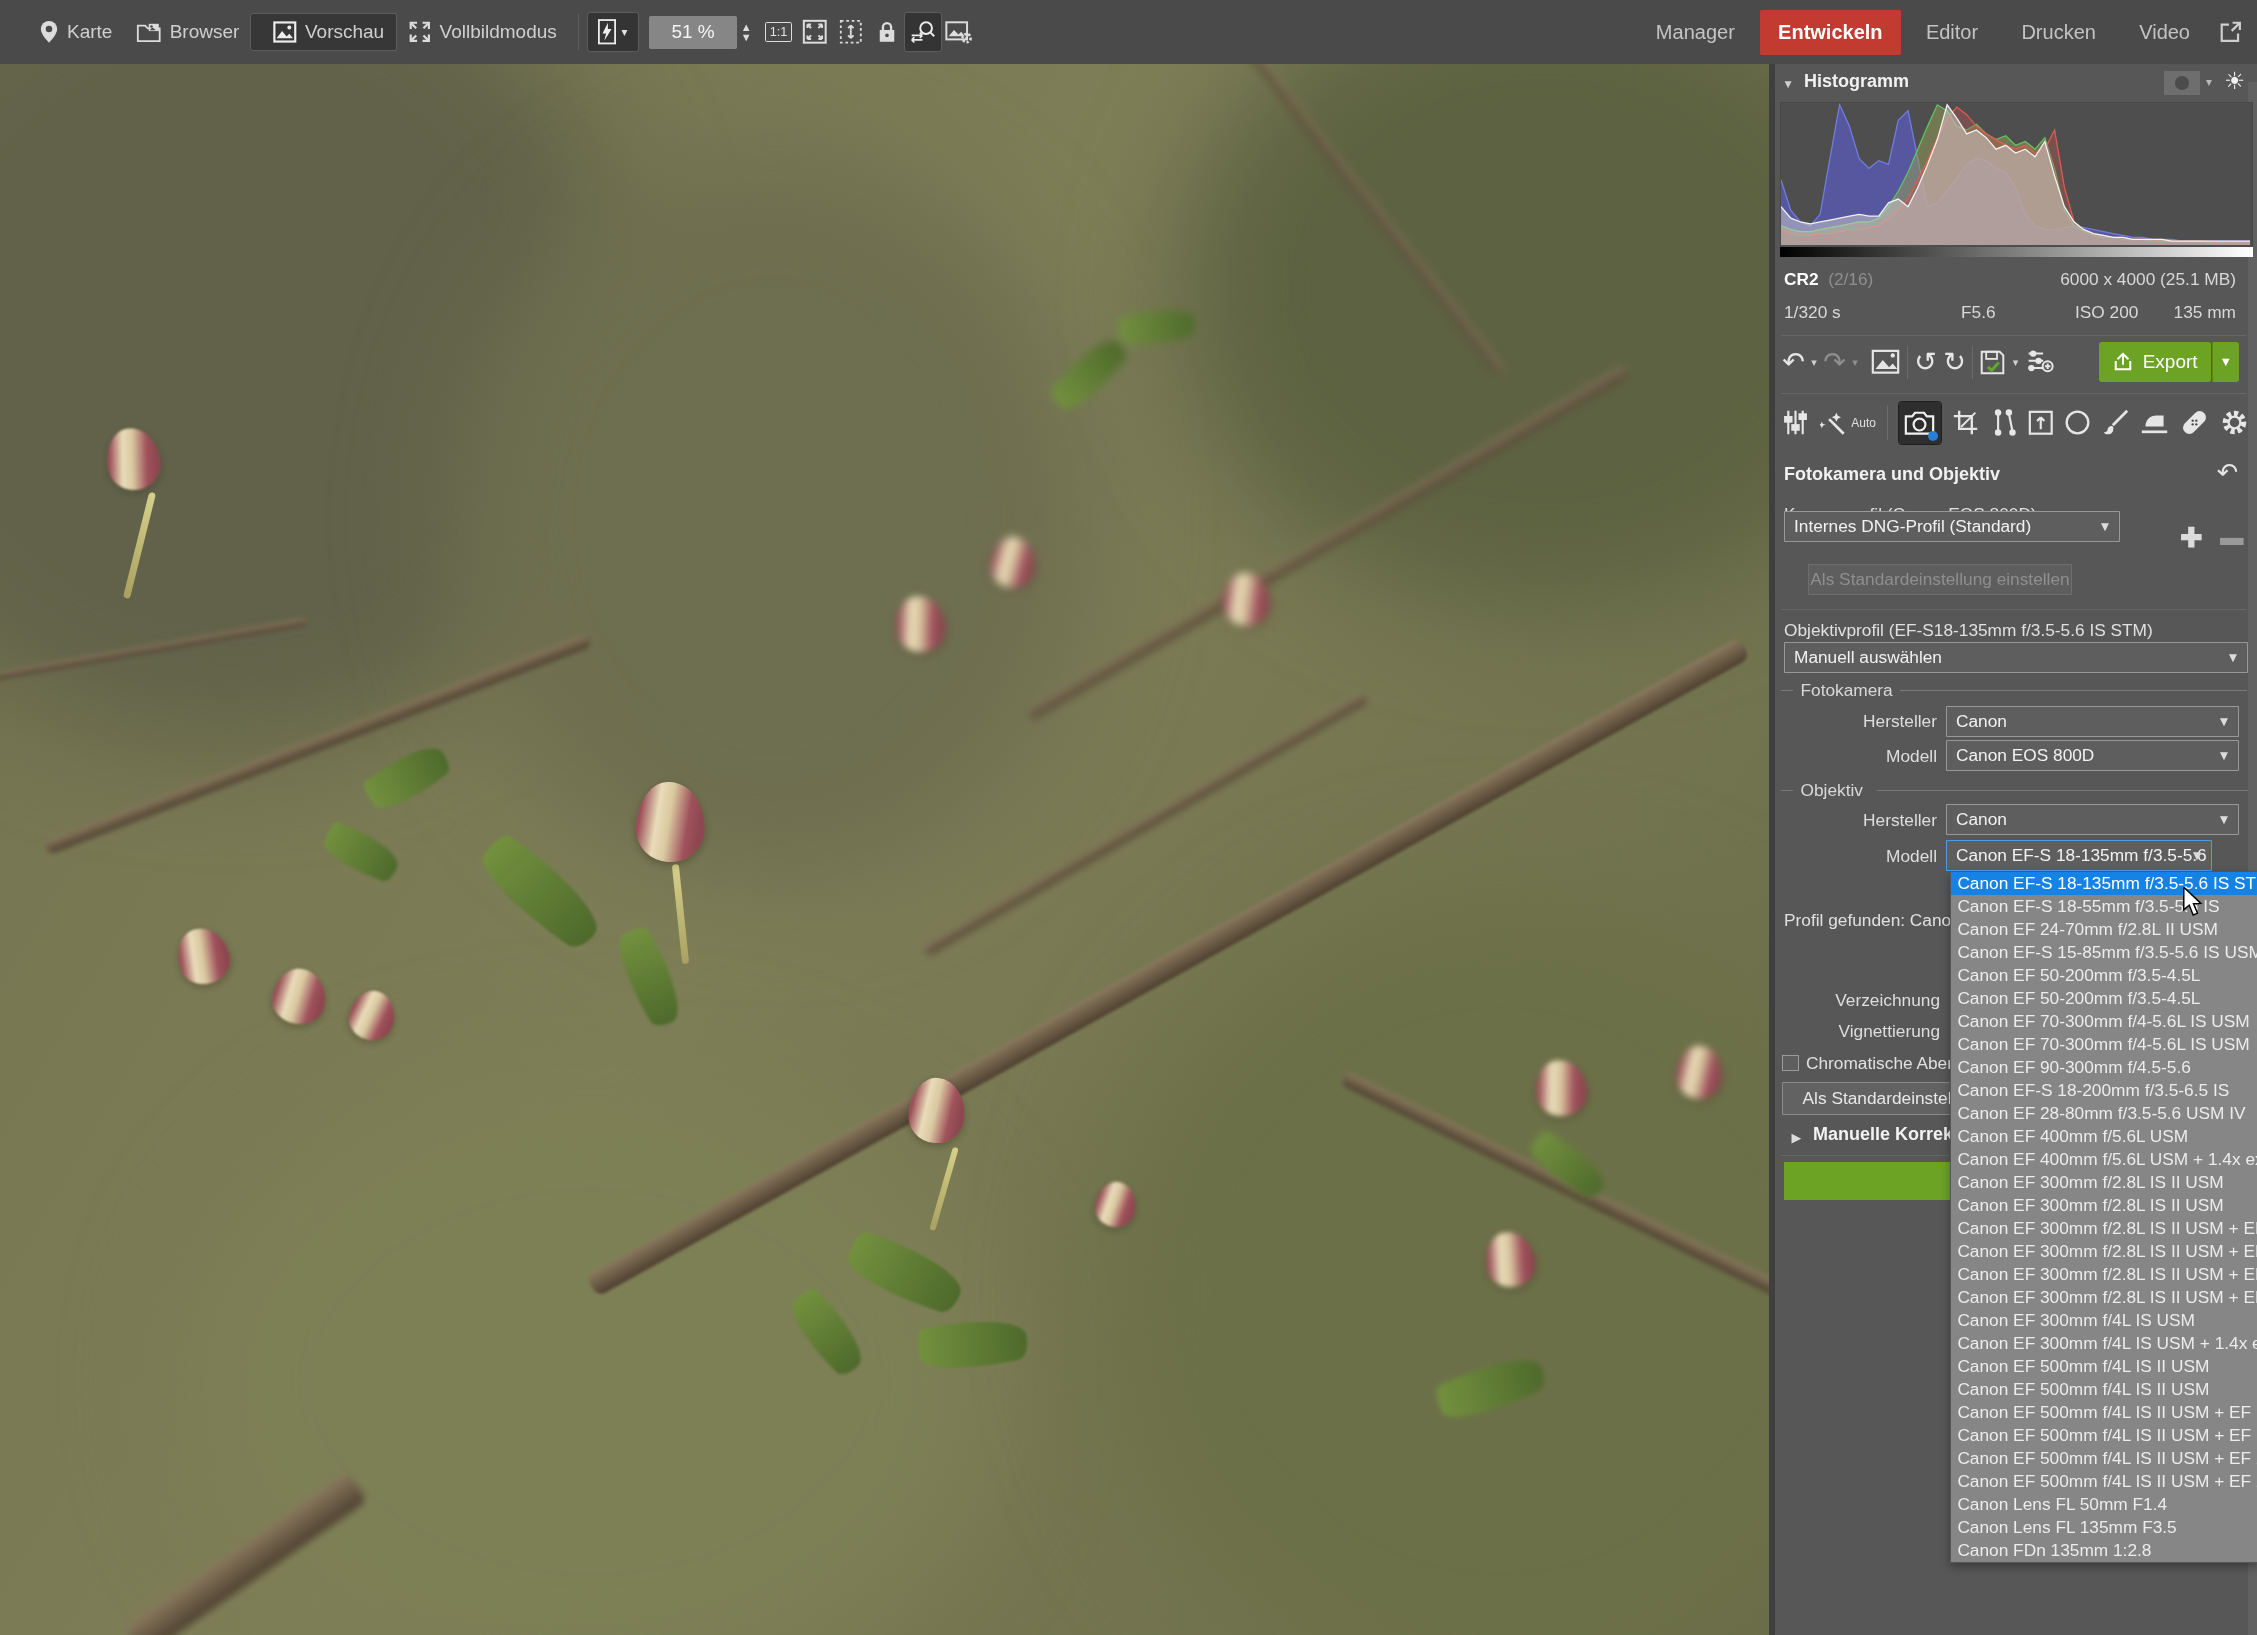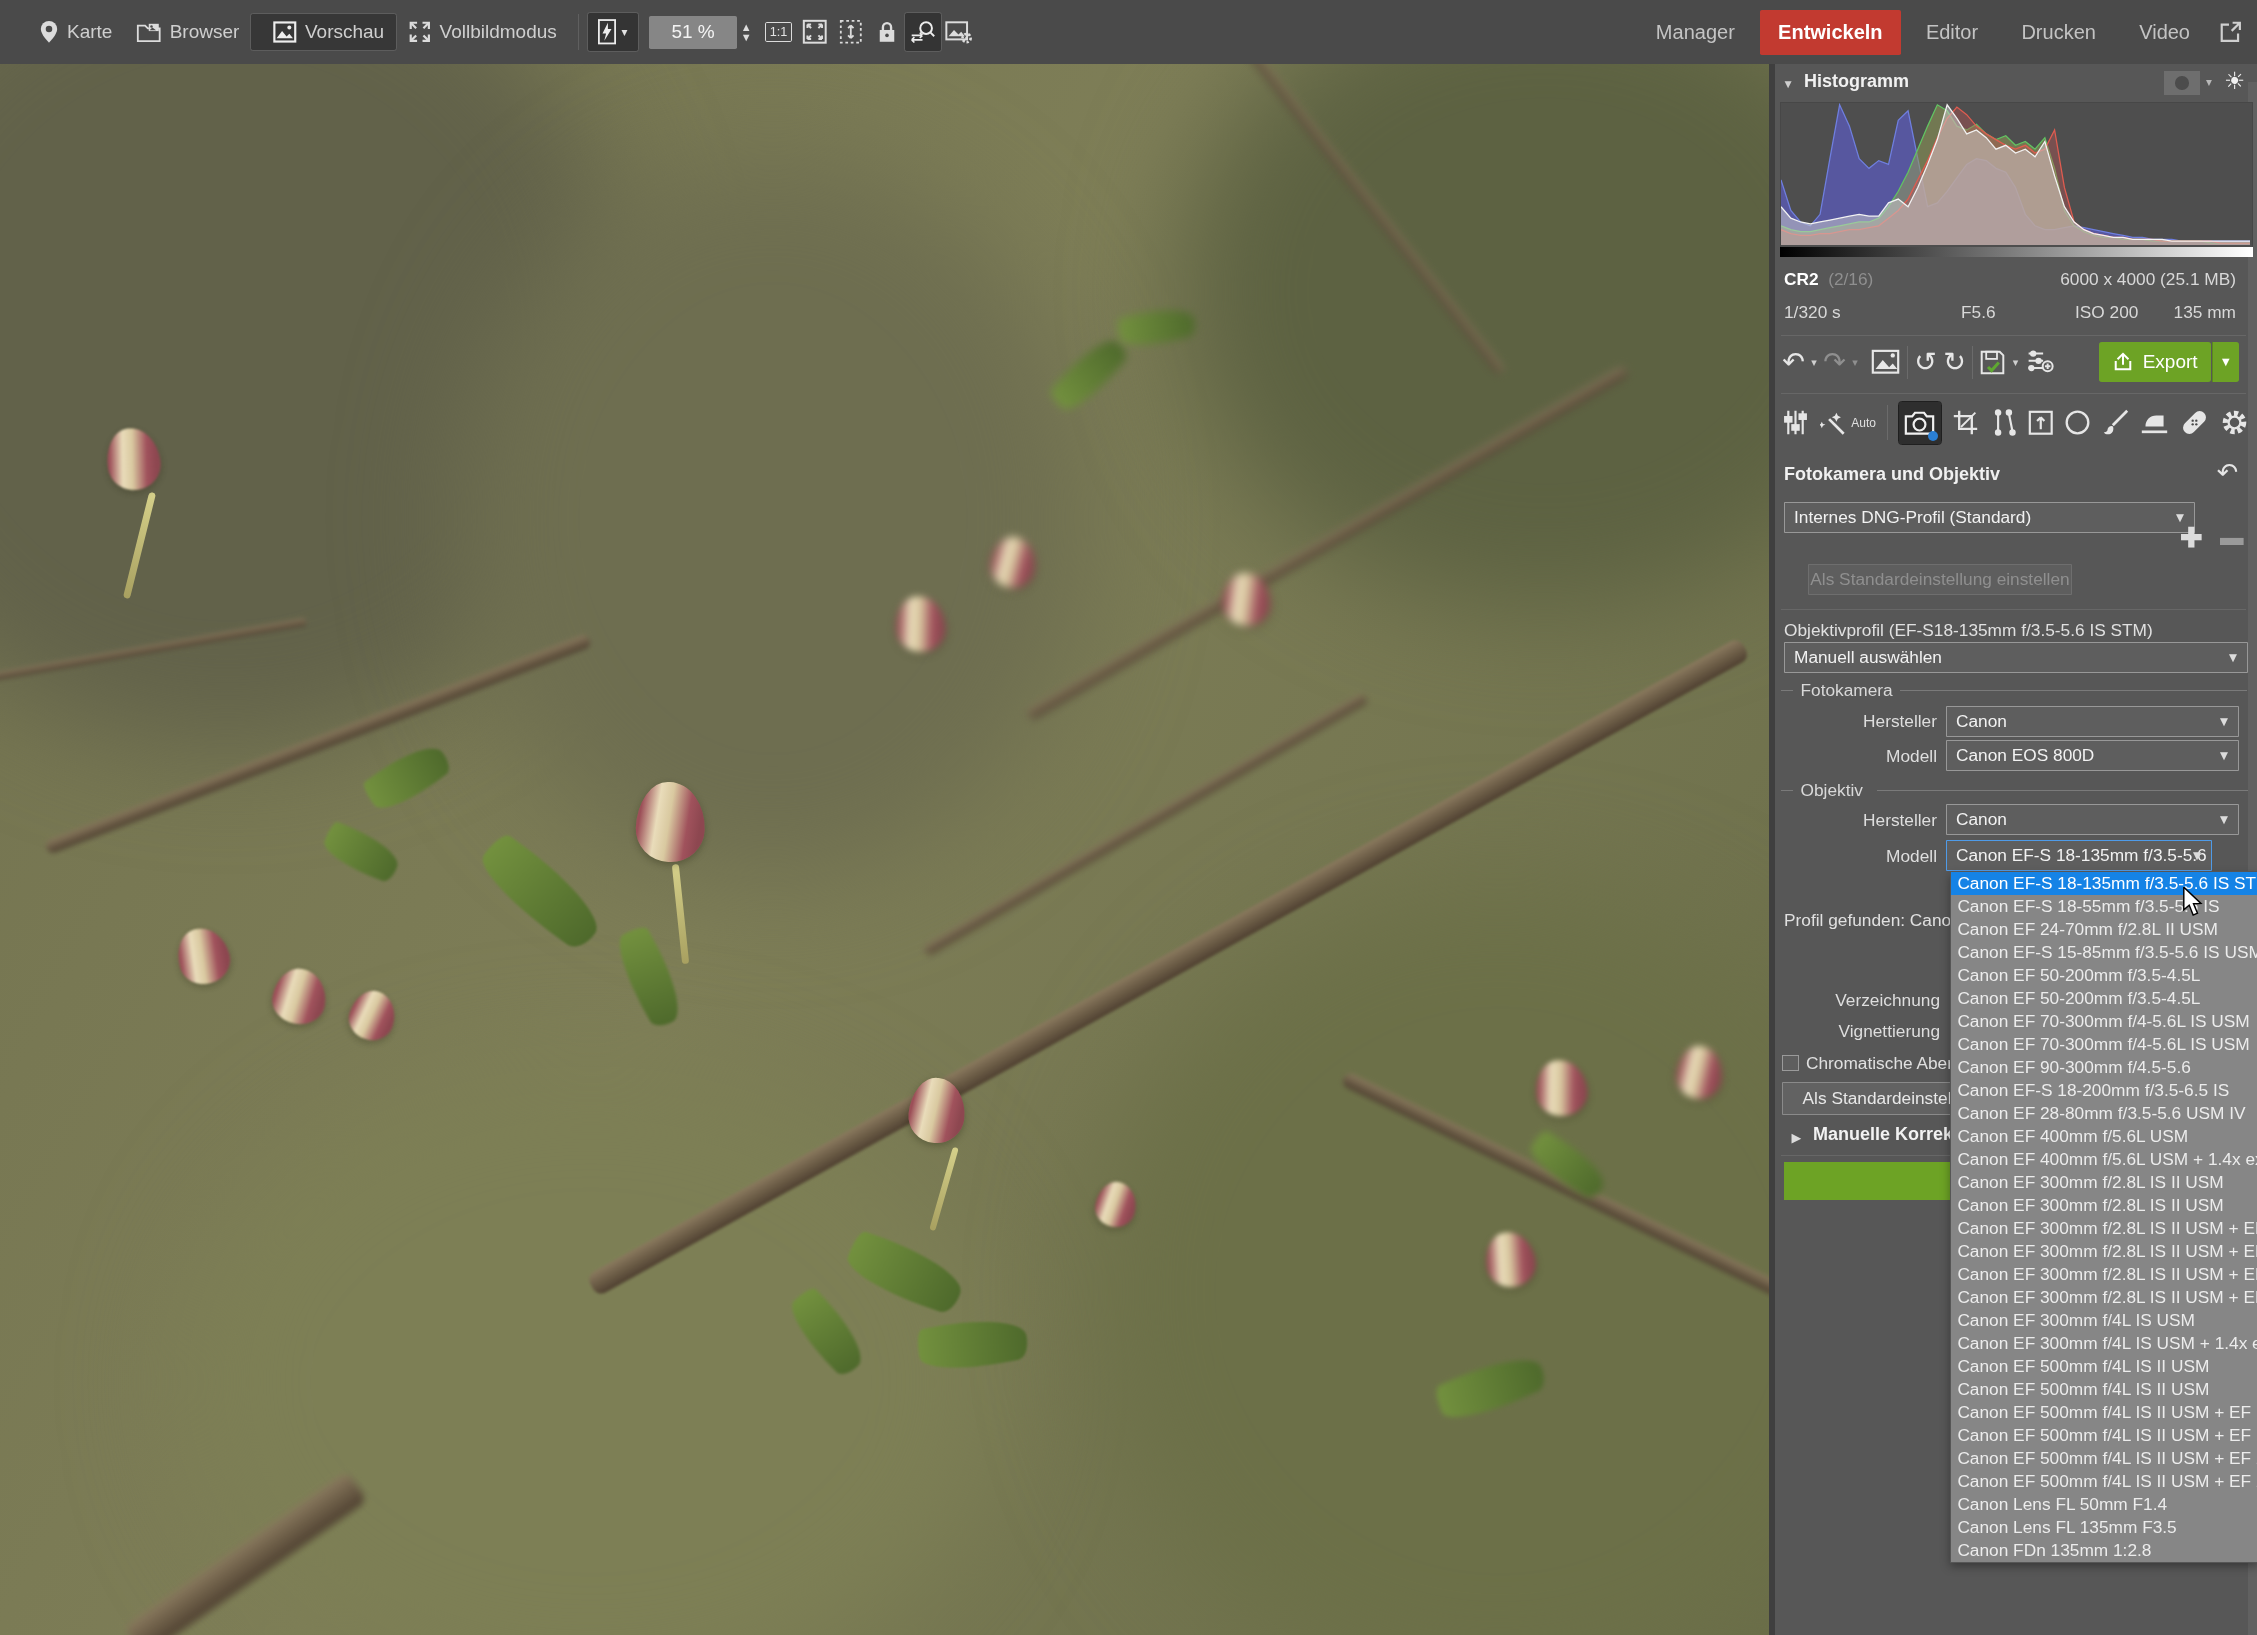--- a/index.html
+++ b/index.html
@@ -357,21 +357,21 @@
       <svg class="ic" width="29" height="29" viewBox="0 0 32 32">
           <circle cx="16" cy="16" r="10" fill="none" stroke="#e6e6e6" stroke-width="6" stroke-dasharray="4.5 3.2"></circle>
           <circle cx="16" cy="16" r="6.5" fill="#575757" stroke="#e6e6e6" stroke-width="2.5"></circle>
         </svg>
     </div>
 
     <div class="abs p-title" style="left:9px;top:400px">Fotokamera und Objektiv</div>
     <div class="abs" style="right:20px;top:393px;font-size:25.5px;color:#e6e6e6">↶</div>
 
     <div class="abs" style="left:9px;top:440px;color:#e0e0e0">Kameraprofil (Canon EOS 800D)</div>
-    <div class="combo" style="left:9px;top:438px;width:411px">
+    <div class="combo" style="left:9px;top:447px;width:336px">
       <span>Internes DNG-Profil (Standard)</span>
       <span class="arr">▼</span>
     </div>
     <div class="abs" style="left:405px;top:458px;font-size:27px;color:#dcdcdc;font-weight:bold">✚</div>
     <div class="abs" style="left:445px;top:460px;font-size:23.6px;color:#9a9a9a;font-weight:bold">▬</div>
     <div class="btn-dis" style="left:33px;top:500px;width:264px;height:31px">
       <span style="white-space:nowrap;overflow:hidden">Als Standardeinstellung einstellen</span>
     </div>
     <div class="sep" style="top:545px"></div>
 

